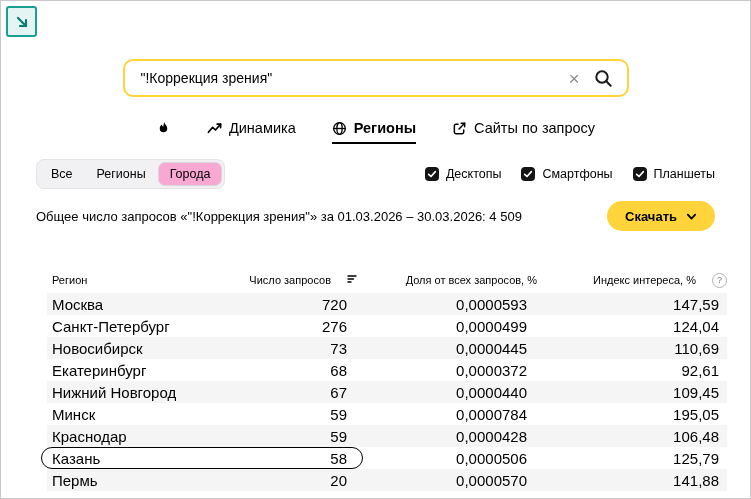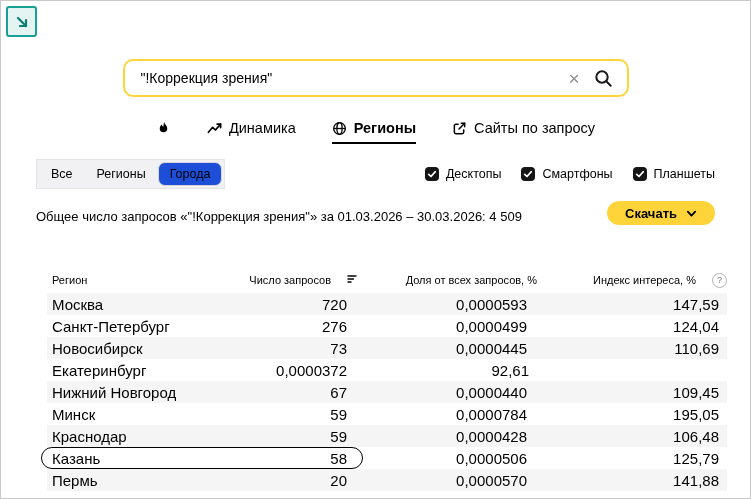--- a/index.html
+++ b/index.html
@@ -27,35 +27,35 @@
   .tabs { position:absolute; top:119px; left:0; right:0; display:flex; justify-content:center; gap:36px; }
   .tab {
     display:flex; align-items:center; gap:7px; font-size:14.5px;
     padding-bottom:6px; border-bottom:2px solid transparent; cursor:pointer; white-space:nowrap;
   }
   .tab.active { font-weight:bold; border-bottom-color:#000; }
   .tab svg { display:block; }
   
   .filter-row { position:absolute; top:158px; left:35px; right:35px; display:flex; justify-content:space-between; align-items:center; }
   .segmented {
-    display:flex; background:#f1f1f3; border:1px solid #e4e4e6; border-radius:0; padding:2px; font-size:12.5px;
+    display:flex; background:#f1f1f3; border:1px solid #e4e4e6; border-radius:8px; padding:2px; font-size:12.5px;
   }
   .seg-option { padding:4px 11px; border-radius:7px; border:1px solid transparent; cursor:pointer; }
-  .seg-option.selected { background:#1d4ed8; border-color:#d7d7d9; }
+  .seg-option.selected { background:#f9a8d4; border-color:#d7d7d9; }
   .device-filters { display:flex; gap:20px; align-items:center; font-size:12.5px; }
   .device-filter { display:flex; align-items:center; cursor:pointer; }
   .checkbox {
     width:14px; height:14px; background:#151515; border-radius:4px;
     display:inline-flex; align-items:center; justify-content:center; margin-right:7px;
   }
   
   .summary-row { position:absolute; top:200px; left:35px; right:35px; display:flex; justify-content:space-between; align-items:flex-start; }
   .summary { font-size:13px; padding-top:8px; }
   .download-btn {
-    background:var(--accent-yellow,#ffd43b); border:none; border-radius:16px; height:24px;
+    background:var(--accent-yellow,#ffd43b); border:none; border-radius:16px; height:30px;
     padding:0 18px; font-size:13px; font-weight:bold; font-family:inherit;
     display:flex; align-items:center; gap:9px; cursor:pointer; color:#000;
   }
   
   .table { position:absolute; top:268px; left:46px; width:680px; }
   .thead, .trow { display:grid; grid-template-columns:180px 130px 180px 190px; align-items:center; }
   .thead { height:22px; font-size:11px; font-weight:500; margin-bottom:2px; }
   .th-left { text-align:left; padding-left:5px; }
   .th-right { text-align:right; display:flex; justify-content:flex-end; align-items:center; gap:16px; }
   .trow { height:22px; font-size:15px; position:relative; }
@@ -222,20 +222,21 @@
         <div class="c-num-last">124,04</div>
       </div>
       <div class="trow">
         <div class="c-region">Новосибирск</div>
         <div class="c-num">73</div>
         <div class="c-num">0,0000445</div>
         <div class="c-num-last">110,69</div>
       </div>
       <div class="trow">
         <div class="c-region">Екатеринбург</div>
+        <div class="c-num">68</div>
         <div class="c-num">0,0000372</div>
         <div class="c-num-last">92,61</div>
       </div>
       <div class="trow">
         <div class="c-region">Нижний Новгород</div>
         <div class="c-num">67</div>
         <div class="c-num">0,0000440</div>
         <div class="c-num-last">109,45</div>
       </div>
       <div class="trow">

